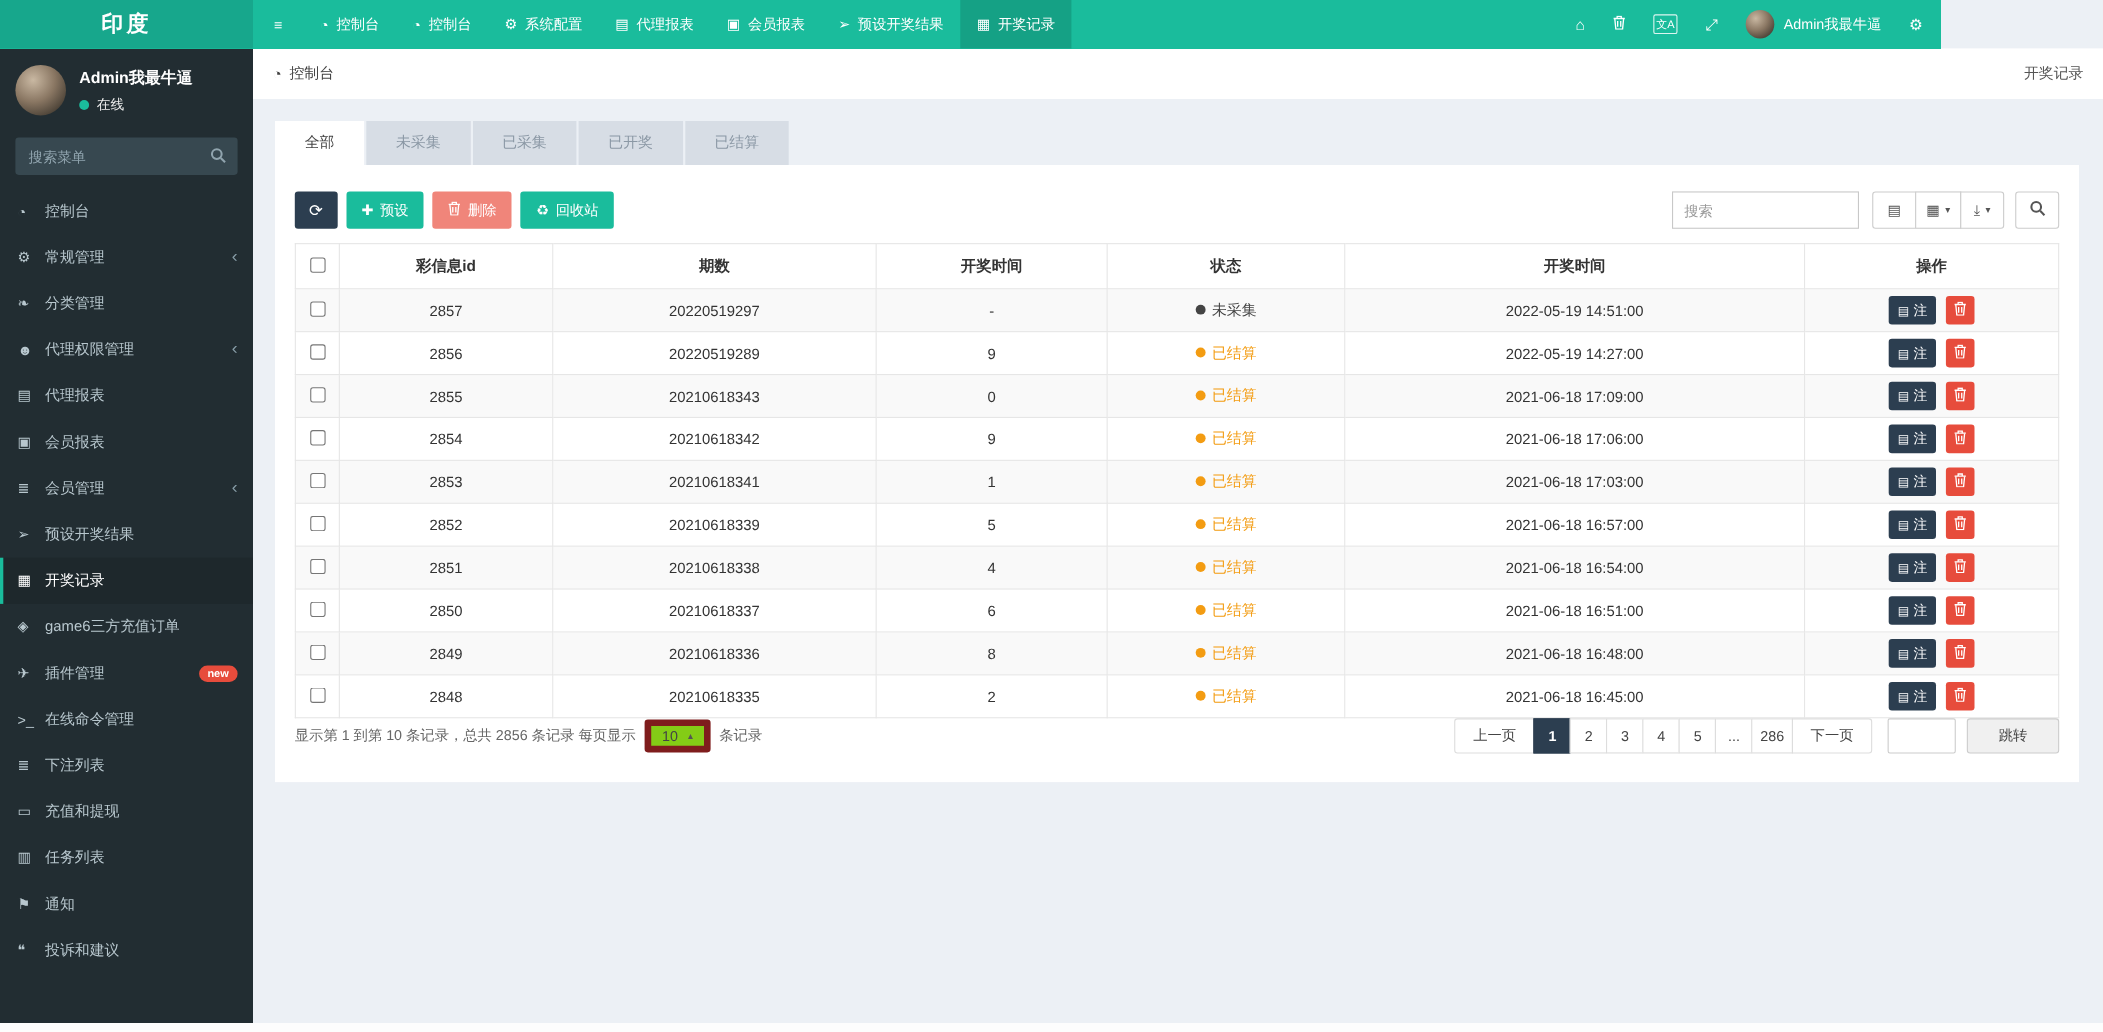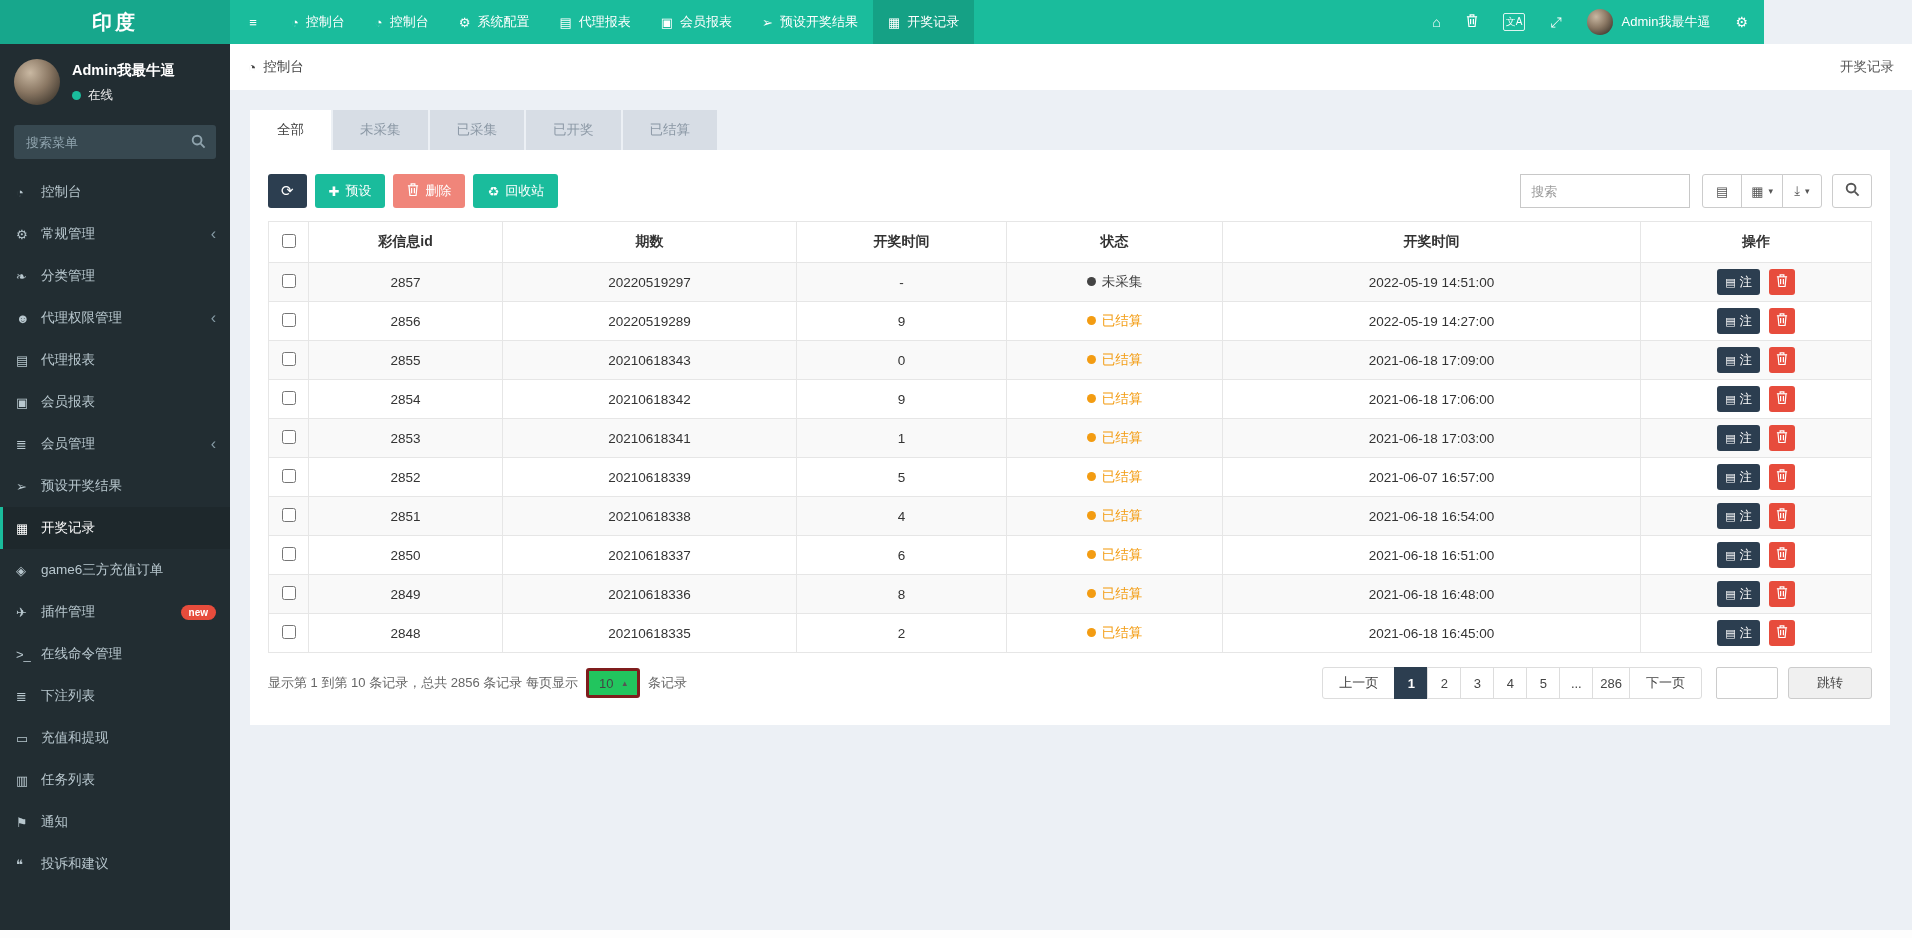--- a/index.html
+++ b/index.html
@@ -94,23 +94,23 @@
   .c-status.pending { color:#444; } .c-status.pending .sdot { background:#444; }
   .op-note { background:#2c3e50; color:#fff; height:26px; border:none; border-radius:3px;
     padding:0 8px; font-size:12.5px; display:inline-flex; align-items:center; gap:4px;
     cursor:pointer; font-family:inherit; vertical-align:middle; }
   .op-note .i { font-size:11px; }
   .op-del { background:#e74c3c; border:none; border-radius:3px; width:26px; height:26px;
     display:inline-flex; align-items:center; justify-content:center; margin-left:5px;
     cursor:pointer; color:#fff; vertical-align:middle; }
 
   
-  .table-footer { display:flex; align-items:center; margin-top:14px; font-size:13px; color:#666; }
-  .page-size { display:inline-flex; align-items:center; gap:9px; border:3px solid #7f1d1d;
-    background:#22c55e; border-radius:3px; height:30px; padding:0 10px; margin:0 8px;
+  .table-footer { display:flex; align-items:center; font-size:13px; color:#666; }
+  .page-size { display:inline-flex; align-items:center; gap:9px; border:6px solid #7f1d1d;
+    background:#84cc16; border-radius:3px; height:30px; padding:0 10px; margin:0 8px;
     color:#444; cursor:pointer; }
   .pagination { margin-left:auto; display:flex; }
   .pg { min-width:34px; height:32px; border:1px solid #ddd; background:#fff; color:#444;
     display:inline-flex; align-items:center; justify-content:center; font-size:13px;
     margin-left:-1px; padding:0 7px; cursor:pointer; font-family:inherit; }
   .pg.prev, .pg.next { padding:0 16px; }
   .pg.prev { border-radius:3px 0 0 3px; margin-left:0; }
   .pg.next { border-radius:0 3px 3px 0; }
   .pg.active { background:#2c3e50; border-color:#2c3e50; color:#fff; font-weight:bold; }
   .pg.ellipsis { cursor:default; }
@@ -495,21 +495,21 @@
   </svg></span>
                 </button>
     </td>
   </tr>
             <tr>
     <td class="col-check"><input type="checkbox" style=""></td>
     <td class="c-id">2852</td>
     <td class="c-issue">20210618339</td>
     <td class="c-result">5</td>
     <td class="c-status settled"><span class="sdot"></span><span class="st">已结算</span></td>
-    <td class="c-time">2021-06-07 16:57:00</td>
+    <td class="c-time">2021-06-18 16:57:00</td>
     <td class="c-ops">
       <button class="op-note">
                   <span class="i">▤</span>
                   <span class="note-lbl">注</span>
                 </button>
       <button class="op-del">
                   <span class="trash-slot"><svg width="12" height="13" viewBox="0 0 12 14" fill="none" stroke="currentColor" stroke-width="1.3">
     <path d="M0.5 3h11"></path>
                       <path d="M4 3V1h4v2"></path>
                       <path d="M1.7 3.4l1 10.1h6.6l1-10.1"></path>

